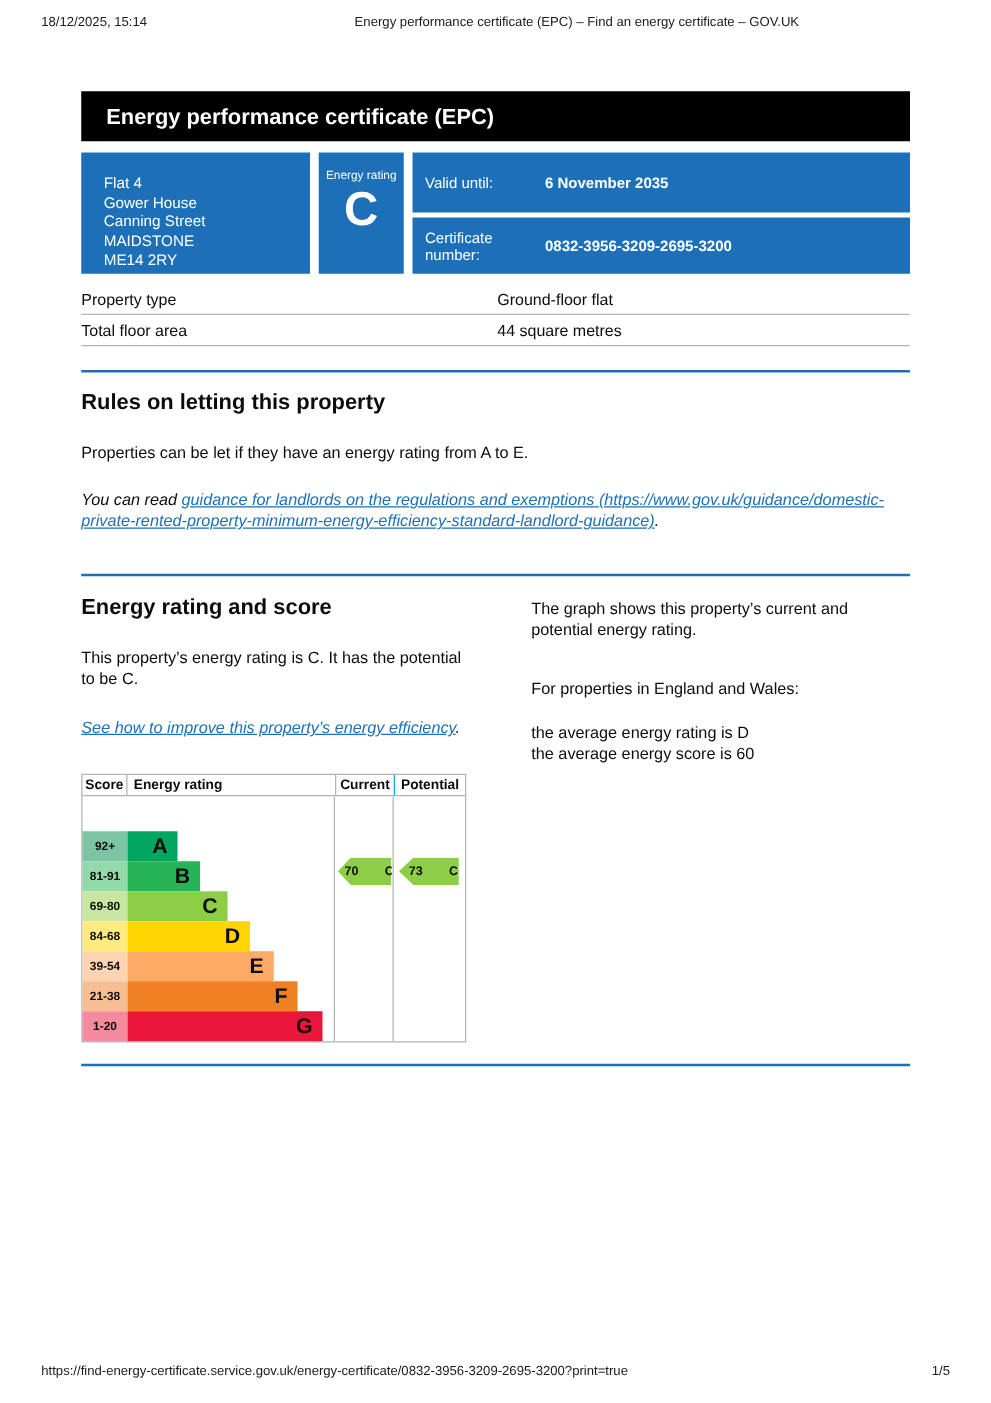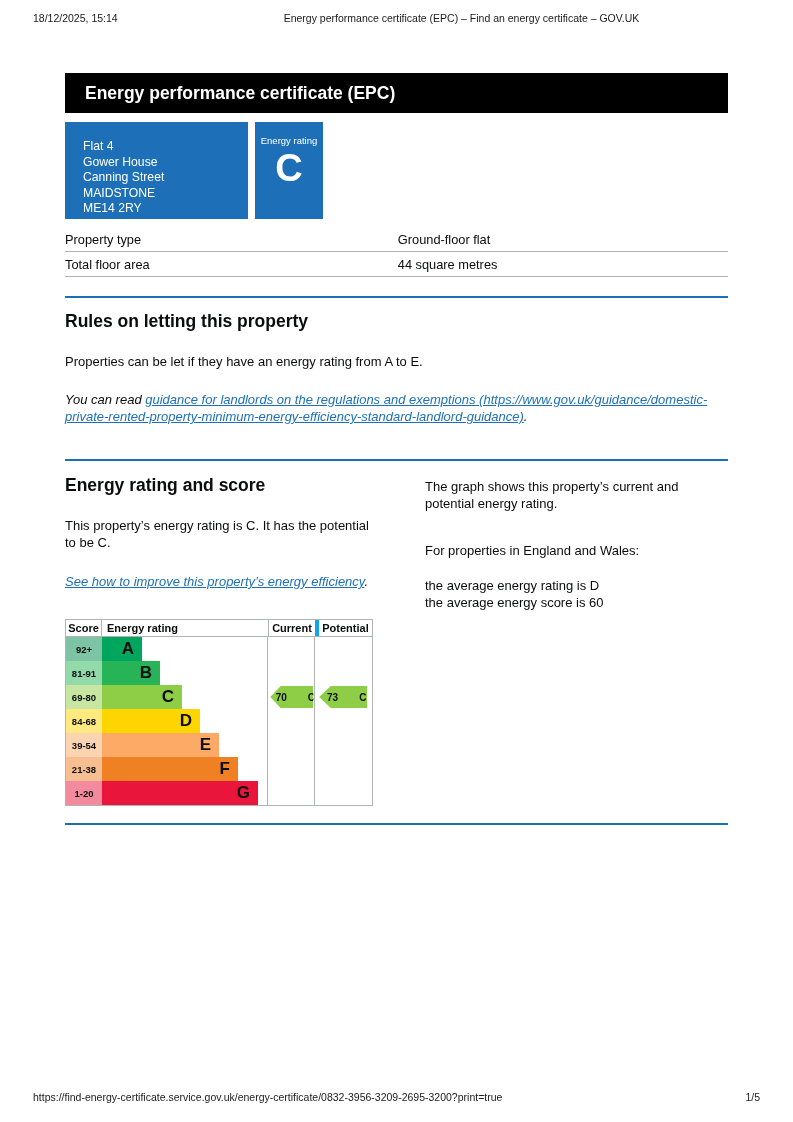--- a/index.html
+++ b/index.html
@@ -87,23 +87,23 @@
     margin-top:29px;
     width:308px;
     border:1px solid #b1b4b6;
     font-size:11px;
   }
   .epc-header { display:flex; height:17px; border-bottom:1px solid #b1b4b6; font-weight:bold; }
   .epc-header > div { display:flex; align-items:center; }
   .eh-score { width:36px; justify-content:center; border-right:1px solid #b1b4b6; }
   .eh-rating { flex:1; padding-left:5px; }
   .eh-current { width:47px; justify-content:center; border-left:1px solid #b1b4b6; }
-  .eh-potential { width:57px; justify-content:center; border-left:4px solid #0ea5e9; }
+  .eh-potential { width:57px; justify-content:center; border-left:1px solid #0ea5e9; }
   .epc-body { display:flex; position:relative; }
-  .epc-bands { width:202px; }
+  .epc-bands { width:202px;margin-top:28px; }
   .band-row { display:flex; height:24px; }
   .band-score {
     width:36px; flex:none;
     display:flex; align-items:center; justify-content:center;
     font-size:9.5px; font-weight:bold;
   }
   .band-bar {
     display:flex; align-items:center; justify-content:flex-end;
     padding-right:8px;
     font-size:17px; font-weight:bold;
@@ -139,20 +139,30 @@
         <div>Flat 4</div>
         <div>Gower House</div>
         <div>Canning Street</div>
         <div>MAIDSTONE</div>
         <div>ME14 2RY</div>
       </div>
       <div class="blue-box rating-box">
         <span class="rating-label">Energy rating</span>
         <span class="rating-letter">C</span>
       </div>
+      <div class="summary-right">
+        <div class="blue-box kv-box valid-box">
+          <span class="kv-label">Valid until:</span>
+          <span class="kv-value">6 November 2035</span>
+        </div>
+        <div class="blue-box kv-box cert-box">
+          <span class="kv-label">Certificate number:</span>
+          <span class="kv-value">0832-3956-3209-2695-3200</span>
+        </div>
+      </div>
     </div>
 
     <div class="prop-table">
       <div class="prop-row">
         <span class="prop-label">Property type</span>
         <span class="prop-value">Ground-floor flat</span>
       </div>
       <div class="prop-row">
         <span class="prop-label">Total floor area</span>
         <span class="prop-value">44 square metres</span>

